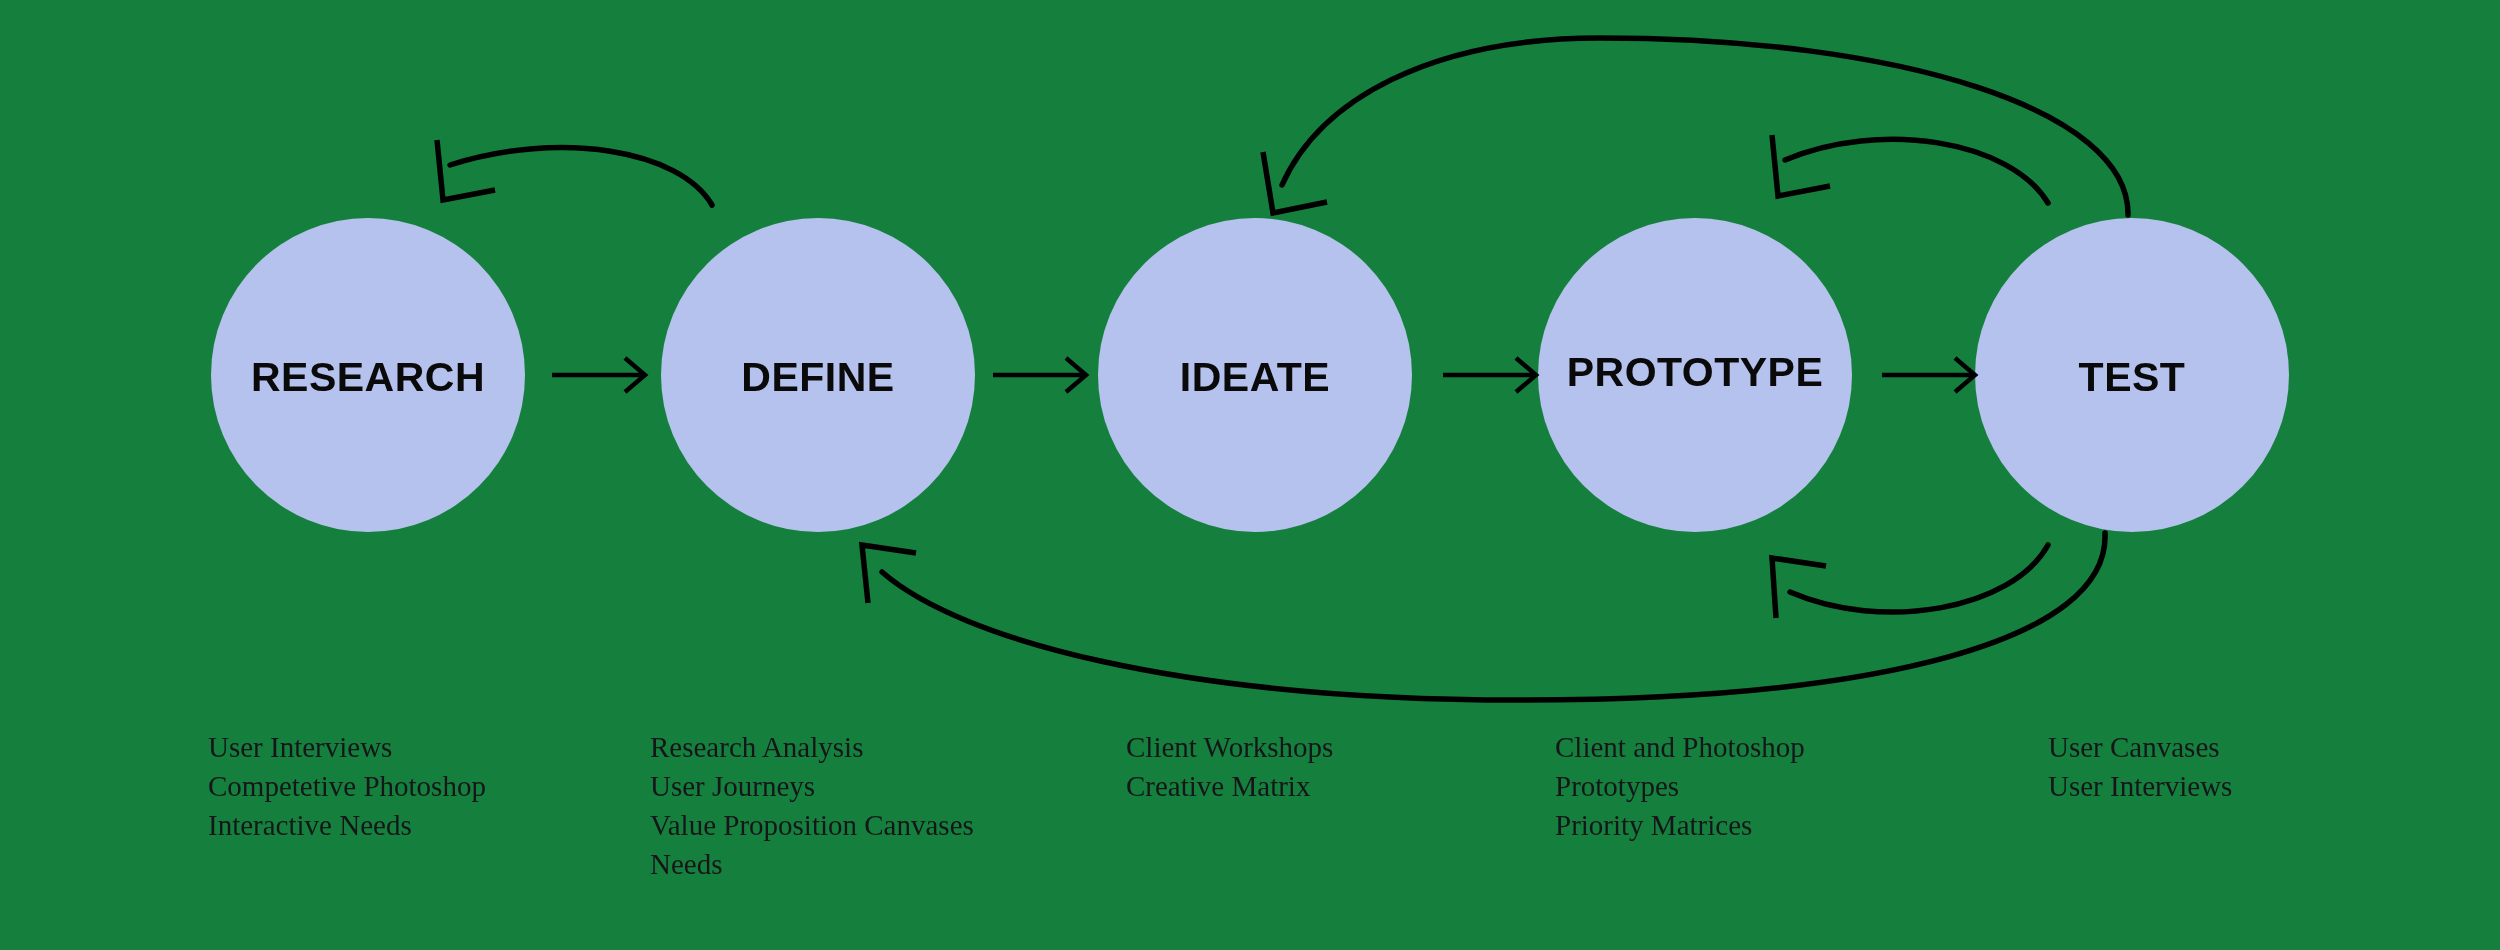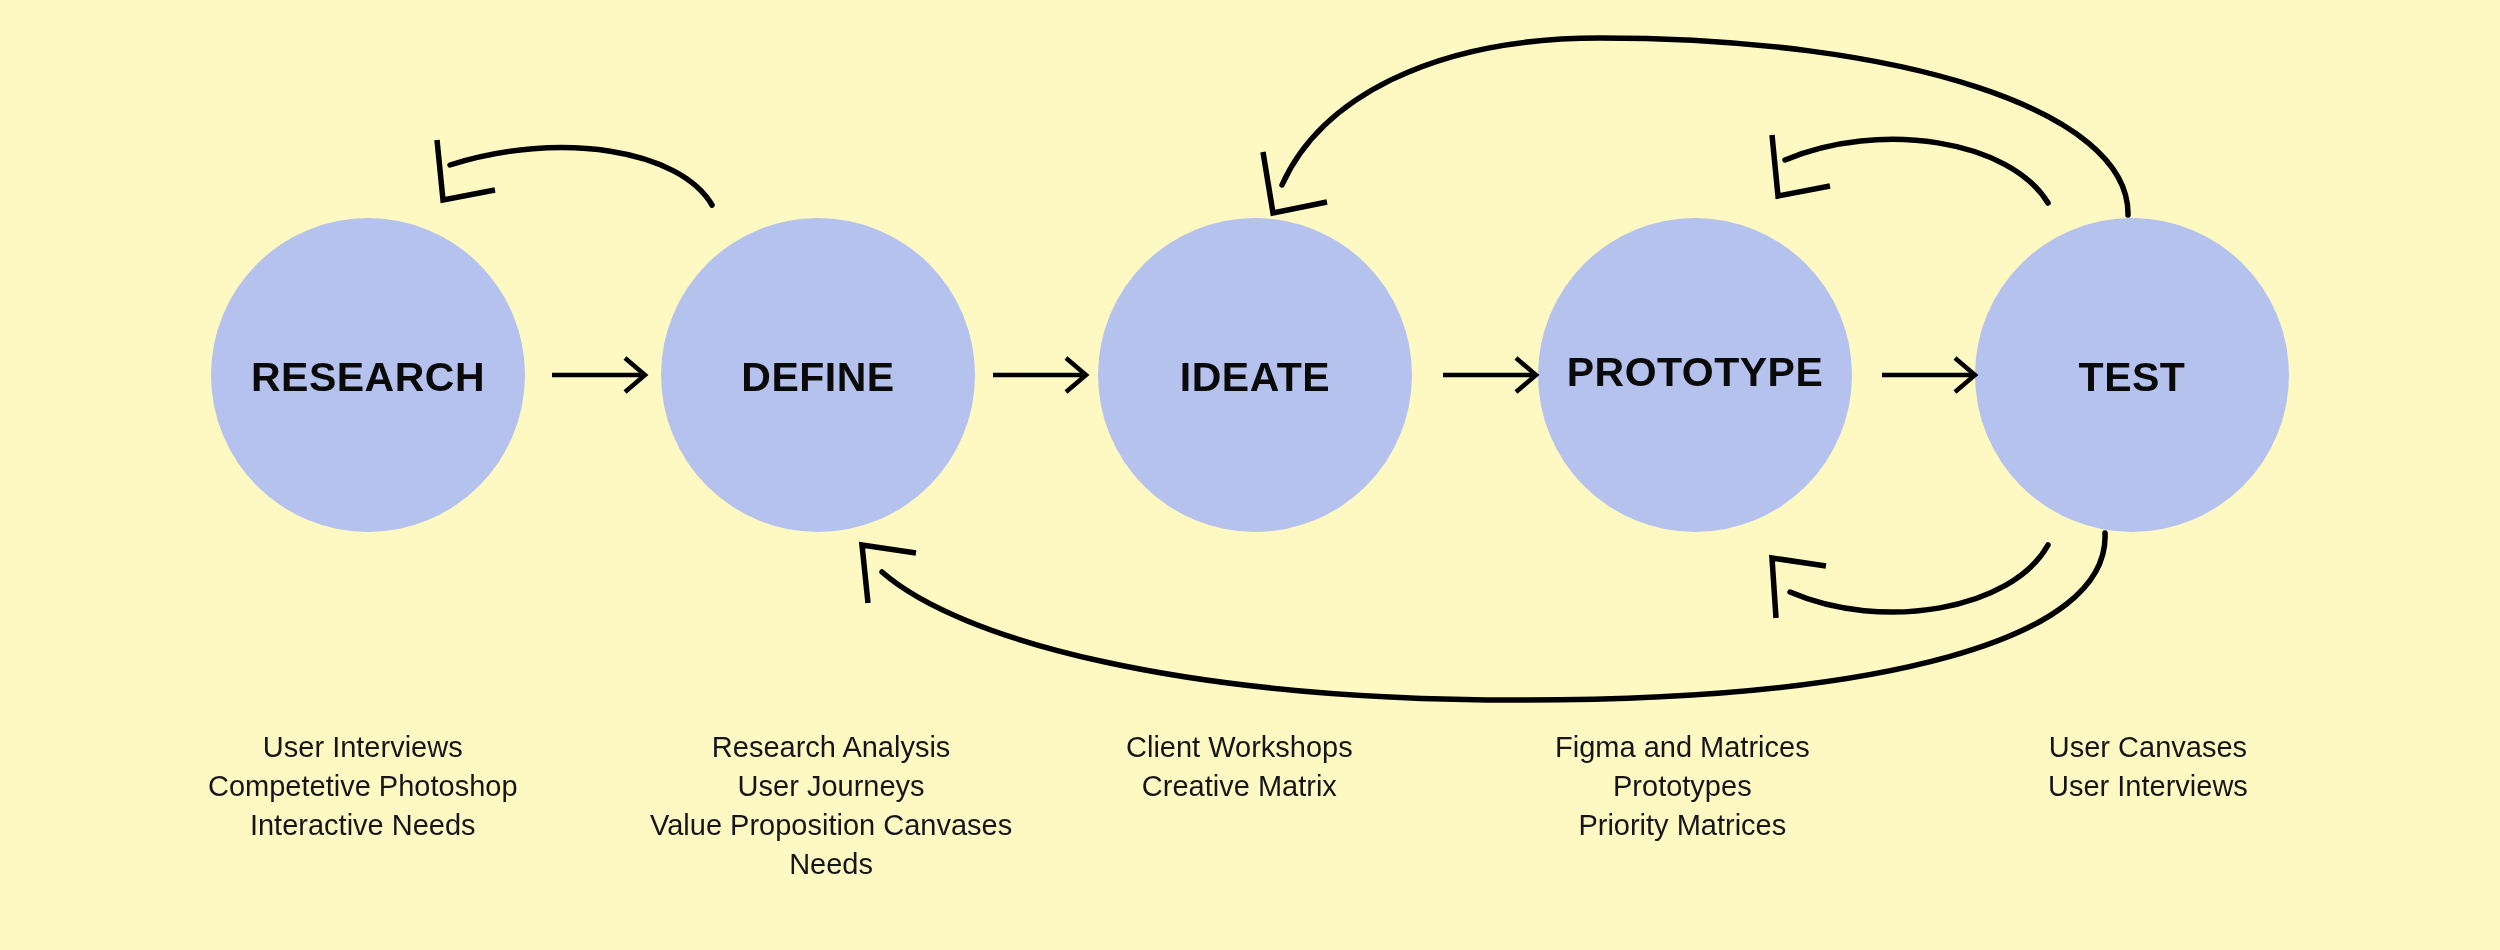--- a/index.html
+++ b/index.html
@@ -10,21 +10,21 @@
   body {
     width: 2500px;
     height: 950px;
     font-family: "Liberation Sans", sans-serif;
     overflow: hidden;
   }
   #diagram-root {
     position: relative;
     width: 2500px;
     height: 950px;
-    background: #fef9c3;
+    background: #15803d;
   }
   svg#process-svg {
     position: absolute;
     left: 0;
     top: 0;
     width: 2500px;
     height: 950px;
     display: block;
   }
   .stage-circle {
@@ -63,26 +63,25 @@
     stroke-width: 5.5;
     fill: none;
     stroke-linecap: butt;
     stroke-linejoin: miter;
   }
   .caption-col {
     position: absolute;
     top: 728px;
   }
   .caption-item {
-    font-family: Liberation Sans, sans-serif;
+    font-family: Liberation Serif, serif;
     font-size: 29px;
     line-height: 39px;
     color: #16161a;
     white-space: nowrap;
-    text-align: center;
   }
 </style>
 </head>
 <body>
 
 <div id="diagram-root">
 
   <svg id="process-svg" viewBox="0 0 2500 950">
 
     <g>
@@ -162,21 +161,21 @@
   </div>
 
   <div class="caption-col" style="left:650px;">
     <div class="caption-item">Research Analysis</div>
     <div class="caption-item">User Journeys</div>
     <div class="caption-item">Value Proposition Canvases</div>
     <div class="caption-item">Needs</div>
   </div>
 
   <div class="caption-col" style="left:1555px;">
-    <div class="caption-item">Figma and Matrices</div>
+    <div class="caption-item">Client and Photoshop</div>
     <div class="caption-item">Prototypes</div>
     <div class="caption-item">Priority Matrices</div>
   </div>
 
   <div class="caption-col" style="left:2048px;">
     <div class="caption-item">User Canvases</div>
     <div class="caption-item">User Interviews</div>
   </div>
 
 </div>

